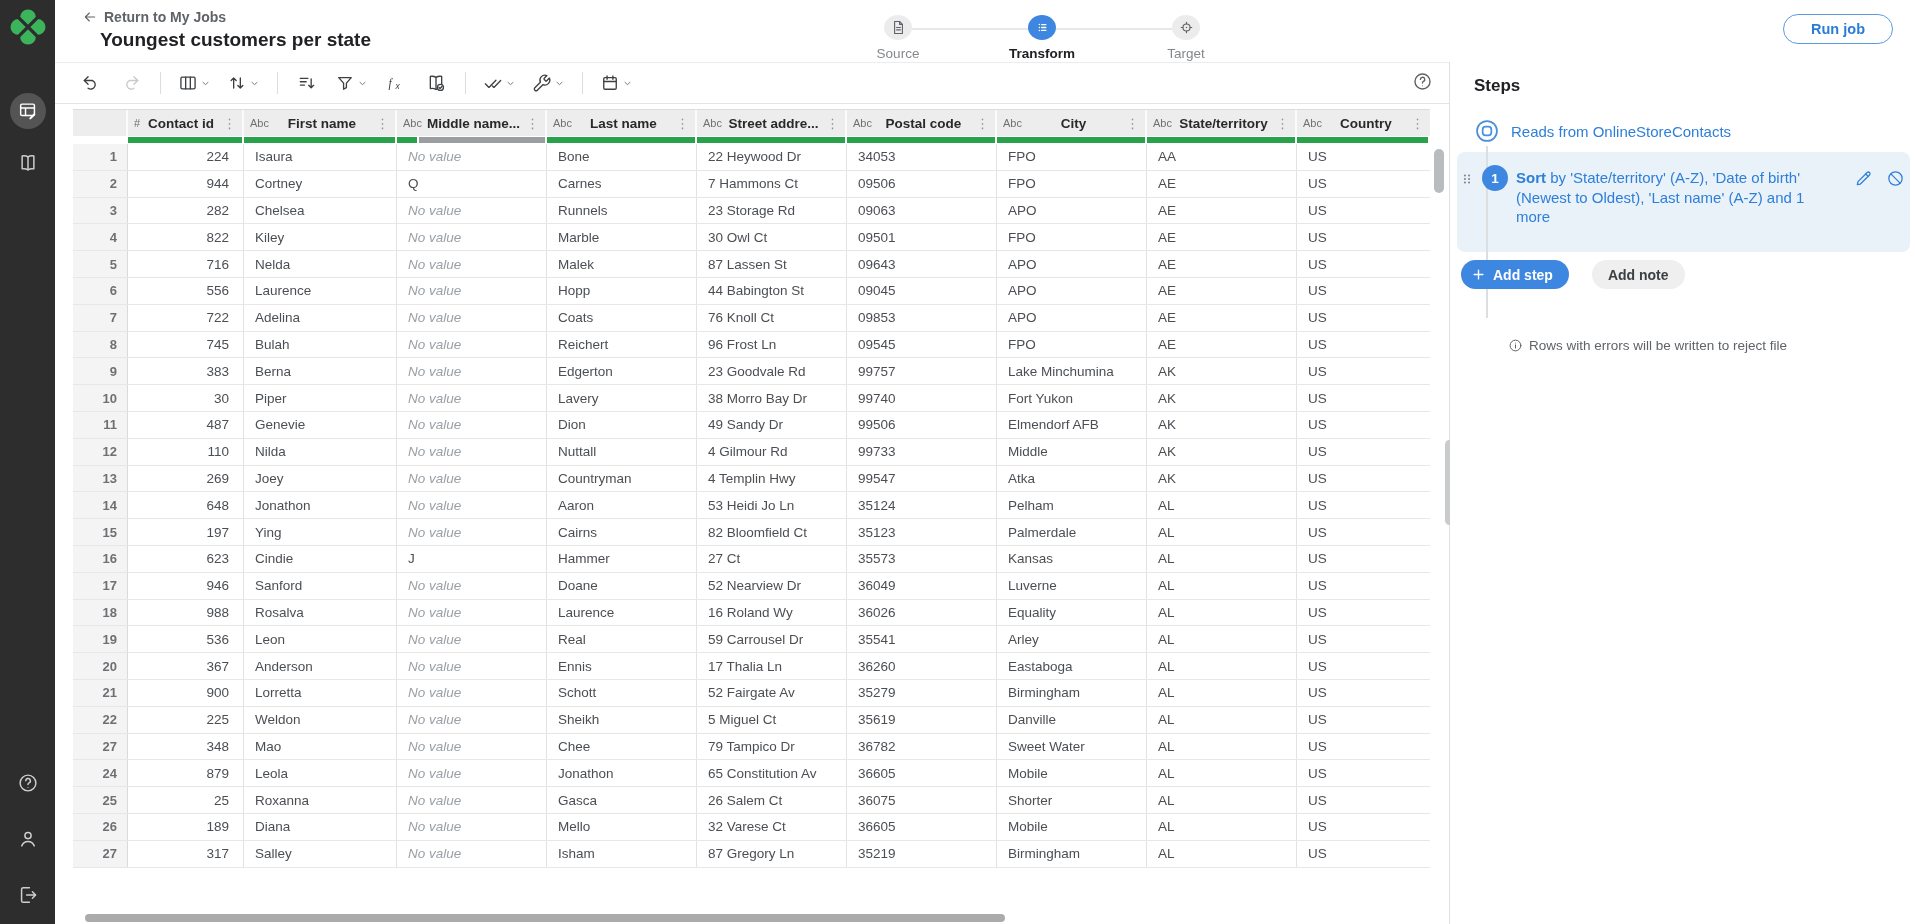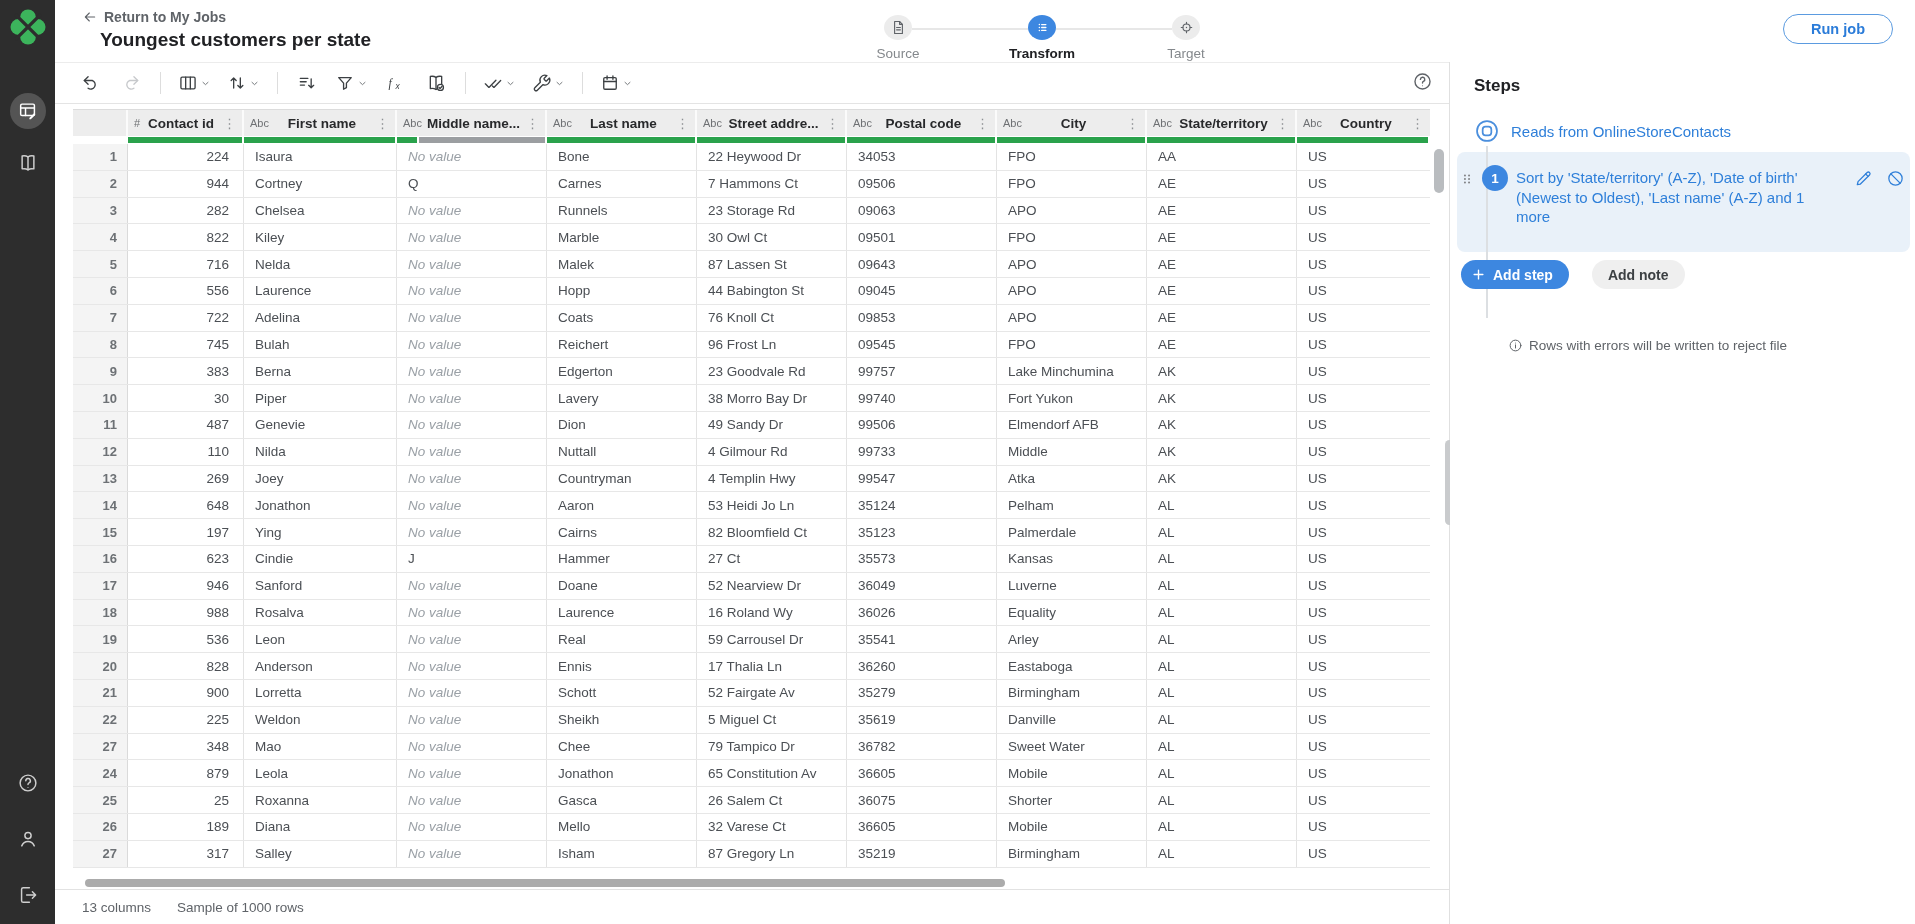--- a/index.html
+++ b/index.html
@@ -80,21 +80,21 @@
   .prow{position:absolute;left:24px;display:flex;align-items:center;gap:11px;color:var(--accent);font-size:15px;z-index:2}
   .prow .pname{font-weight:400}
   .picirc{width:26px;height:26px;color:#4b8fdd;background:#fff;border-radius:50%}
   .reads{top:56px}
   .writes{top:246px}
   .sortcard{position:absolute;left:7px;right:5px;top:90px;height:100px;background:#e9f1f9;border-radius:8px;z-index:0}
   .sortrow{position:absolute;left:10px;top:101px;display:flex;align-items:flex-start;gap:8px;z-index:2}
   .drag{color:#7f8184;margin-top:8px;cursor:grab}
   .sortnum{width:26px;height:26px;border-radius:50%;background:#3d87e0;color:#fff;font-size:13.5px;font-weight:700;display:flex;align-items:center;justify-content:center;margin-top:2px}
   .sorttext{width:318px;font-size:15px;line-height:19.5px;color:var(--accent);margin-top:5px}
-  .sorttext b{font-weight:400}
+  .sorttext b{font-weight:700}
   .sortacts{display:flex;gap:13px;color:#2e7fd9;margin-top:6px;margin-left:12px}
   .sortacts .abtn{cursor:pointer}
   .pillrow{position:absolute;left:11px;top:198px;display:flex;gap:23px;z-index:2}
   .addstep{height:29px;padding:0 16px 0 10px;border:none;border-radius:15px;background:#3d87e0;color:#fff;font-size:14px;font-weight:700;display:flex;align-items:center;gap:7px;font-family:inherit;cursor:pointer}
   .addnote{height:29px;padding:0 16px;border:none;border-radius:15px;background:#efefef;color:#3c4043;font-size:14px;font-weight:700;font-family:inherit;cursor:pointer}
   .rejnote{position:absolute;left:58px;top:276px;display:flex;align-items:center;gap:6px;color:#5f6368;font-size:13.5px;z-index:2}
 </style>
 </head>
 <body>
 
@@ -644,21 +644,21 @@
                   </div>
                   <div class="td" style="width:150px">Real</div>
                   <div class="td" style="width:150px">59 Carrousel Dr</div>
                   <div class="td" style="width:150px">35541</div>
                   <div class="td" style="width:150px">Arley</div>
                   <div class="td" style="width:150px">AL</div>
                   <div class="td" style="width:133px;border-right:none">US</div>
                 </div>
                 <div class="trow">
                   <div class="td rn" style="width:55px">20</div>
-                  <div class="td num" style="width:116px">828</div>
+                  <div class="td num" style="width:116px">367</div>
                   <div class="td" style="width:153px">Anderson</div>
                   <div class="td" style="width:150px">
                     <span class="novalue">No value</span>
                   </div>
                   <div class="td" style="width:150px">Ennis</div>
                   <div class="td" style="width:150px">17 Thalia Ln</div>
                   <div class="td" style="width:150px">36260</div>
                   <div class="td" style="width:150px">Eastaboga</div>
                   <div class="td" style="width:150px">AL</div>
                   <div class="td" style="width:133px;border-right:none">US</div>
@@ -761,24 +761,20 @@
                   <div class="td" style="width:150px">AL</div>
                   <div class="td" style="width:133px;border-right:none">US</div>
                 </div>
               </div>
           </div>
           <div class="vthumb"></div>
         </div>
 
         <div class="hscroll">
           <div class="hthumb"></div>
-        </div>
-        <div class="statusbar">
-          <span>13 columns</span>
-          <span>Sample of 1000 rows</span>
         </div>
       </div>
 
       <div class="splitter">
         <div class="grip"></div>
       </div>
 
       <aside class="panel">
         <div class="panel-title">Steps</div>
         <div class="vline"></div>

